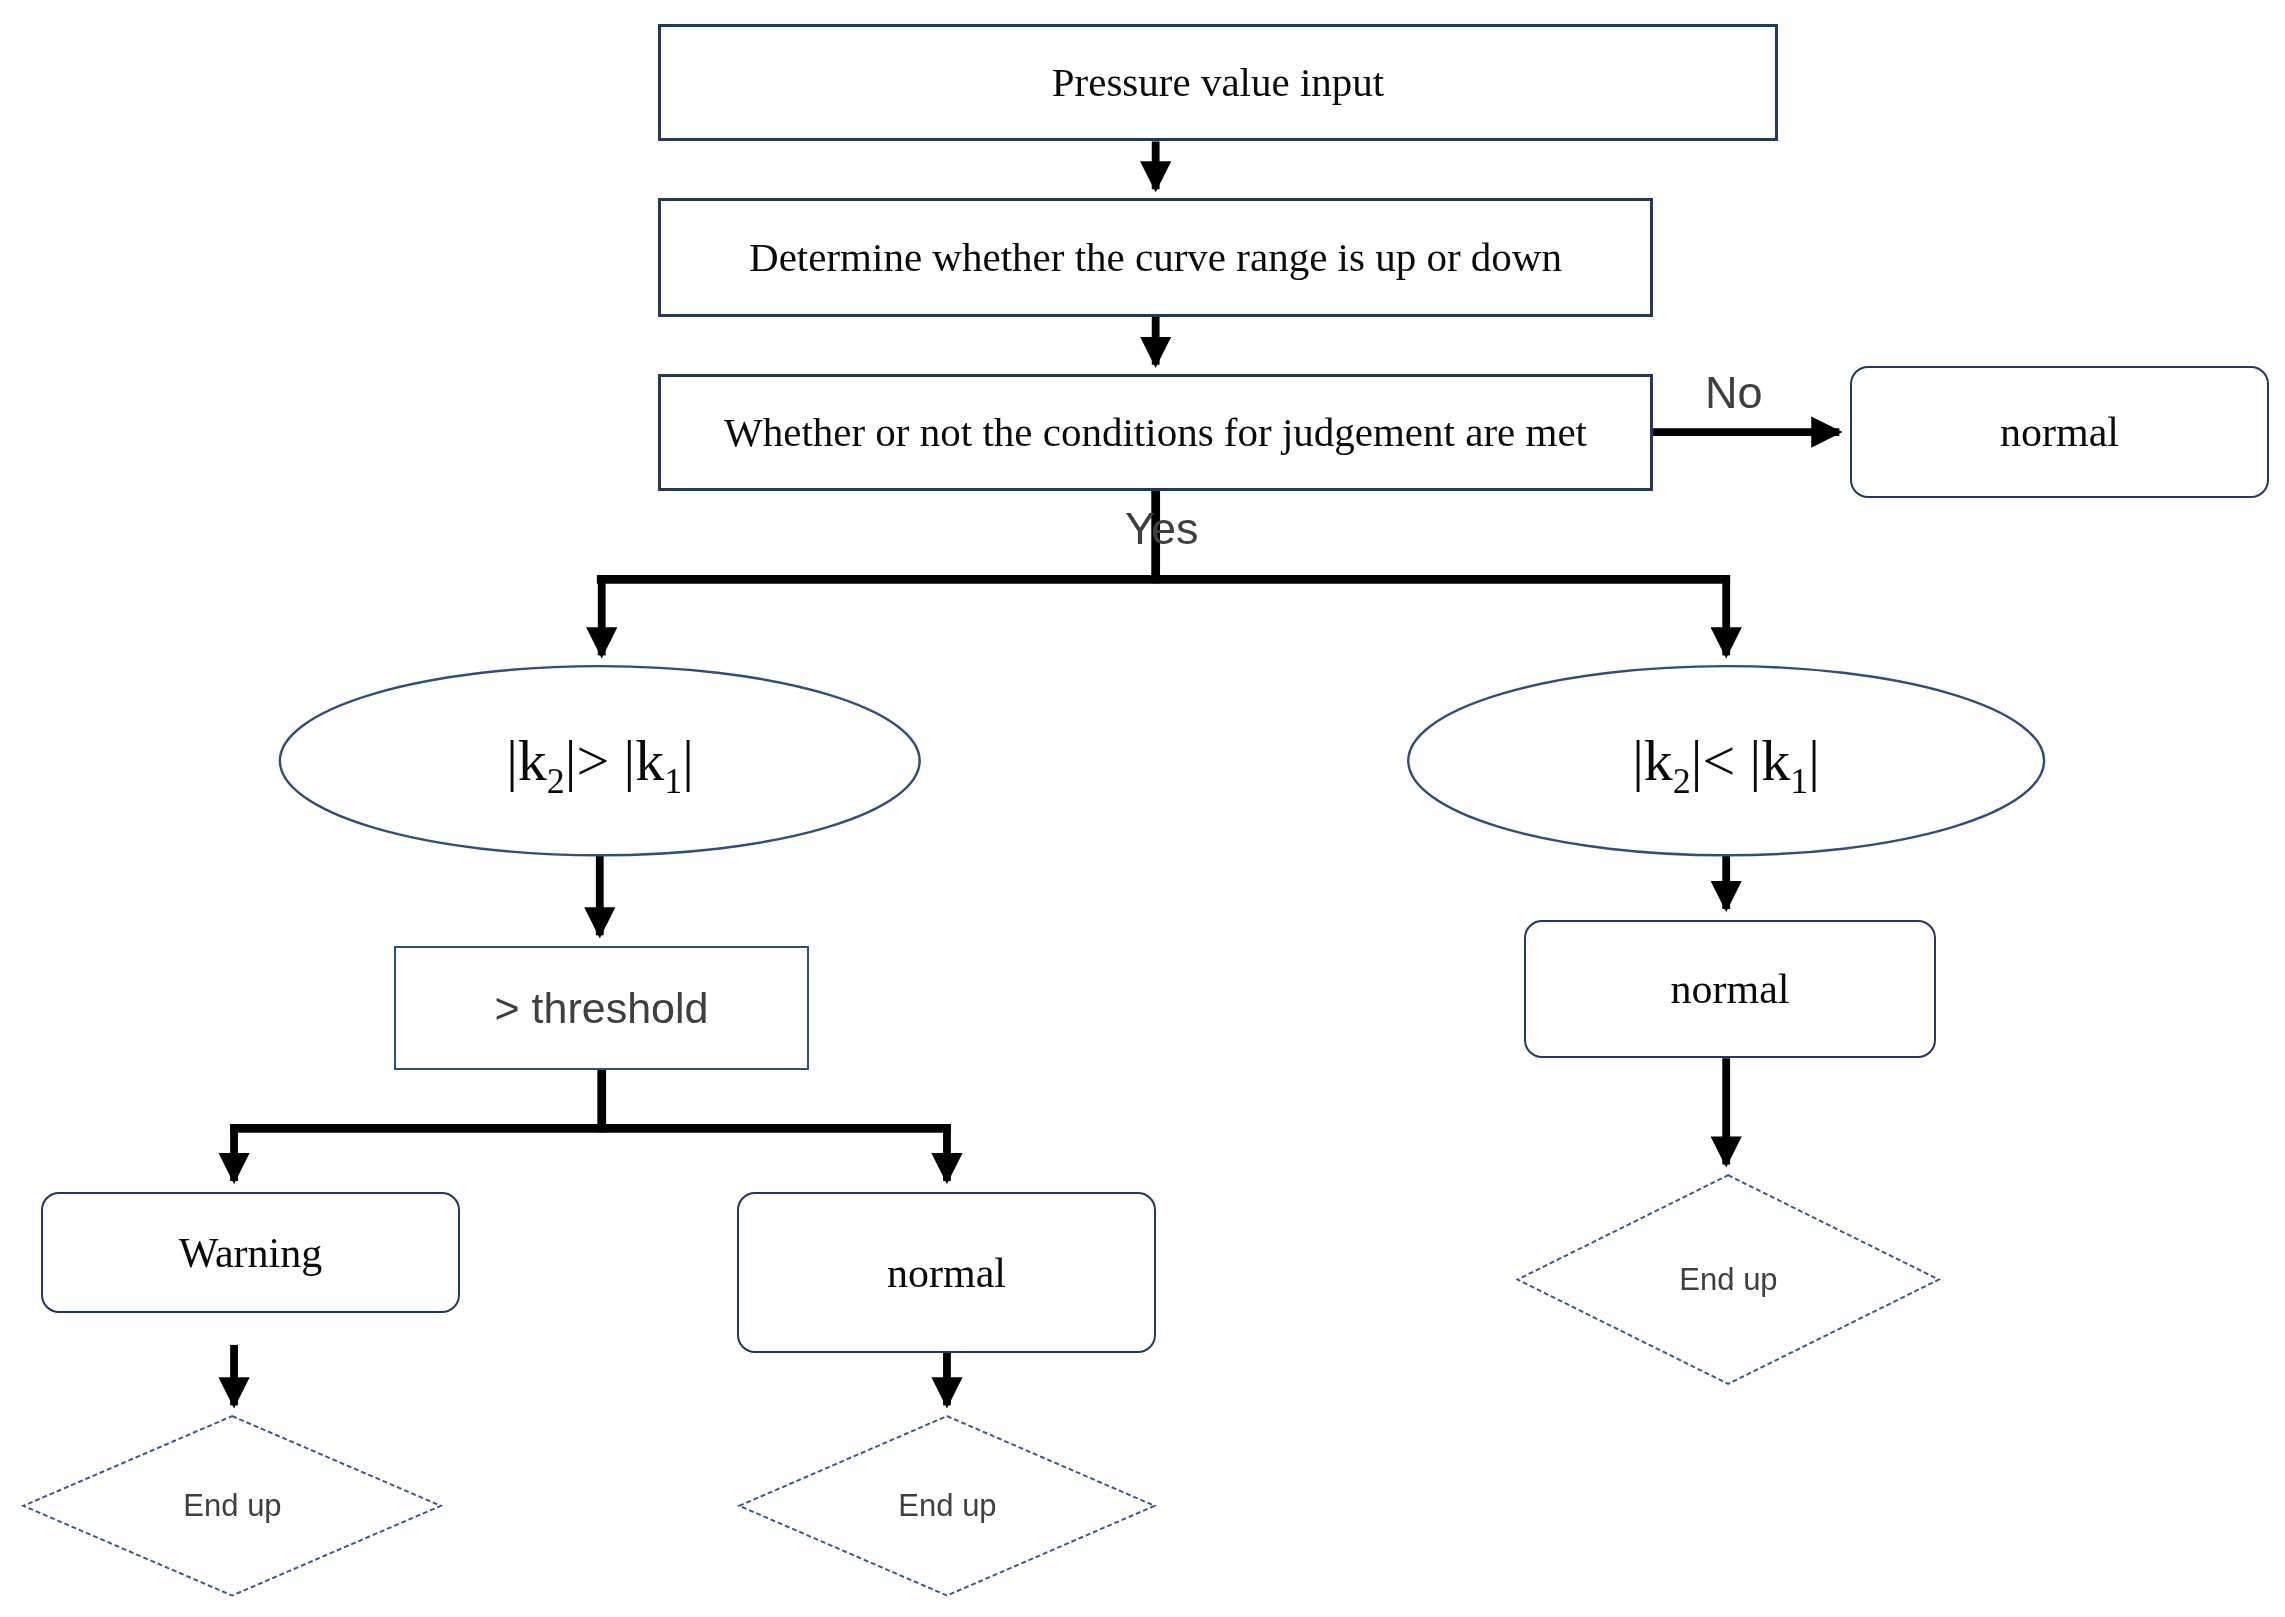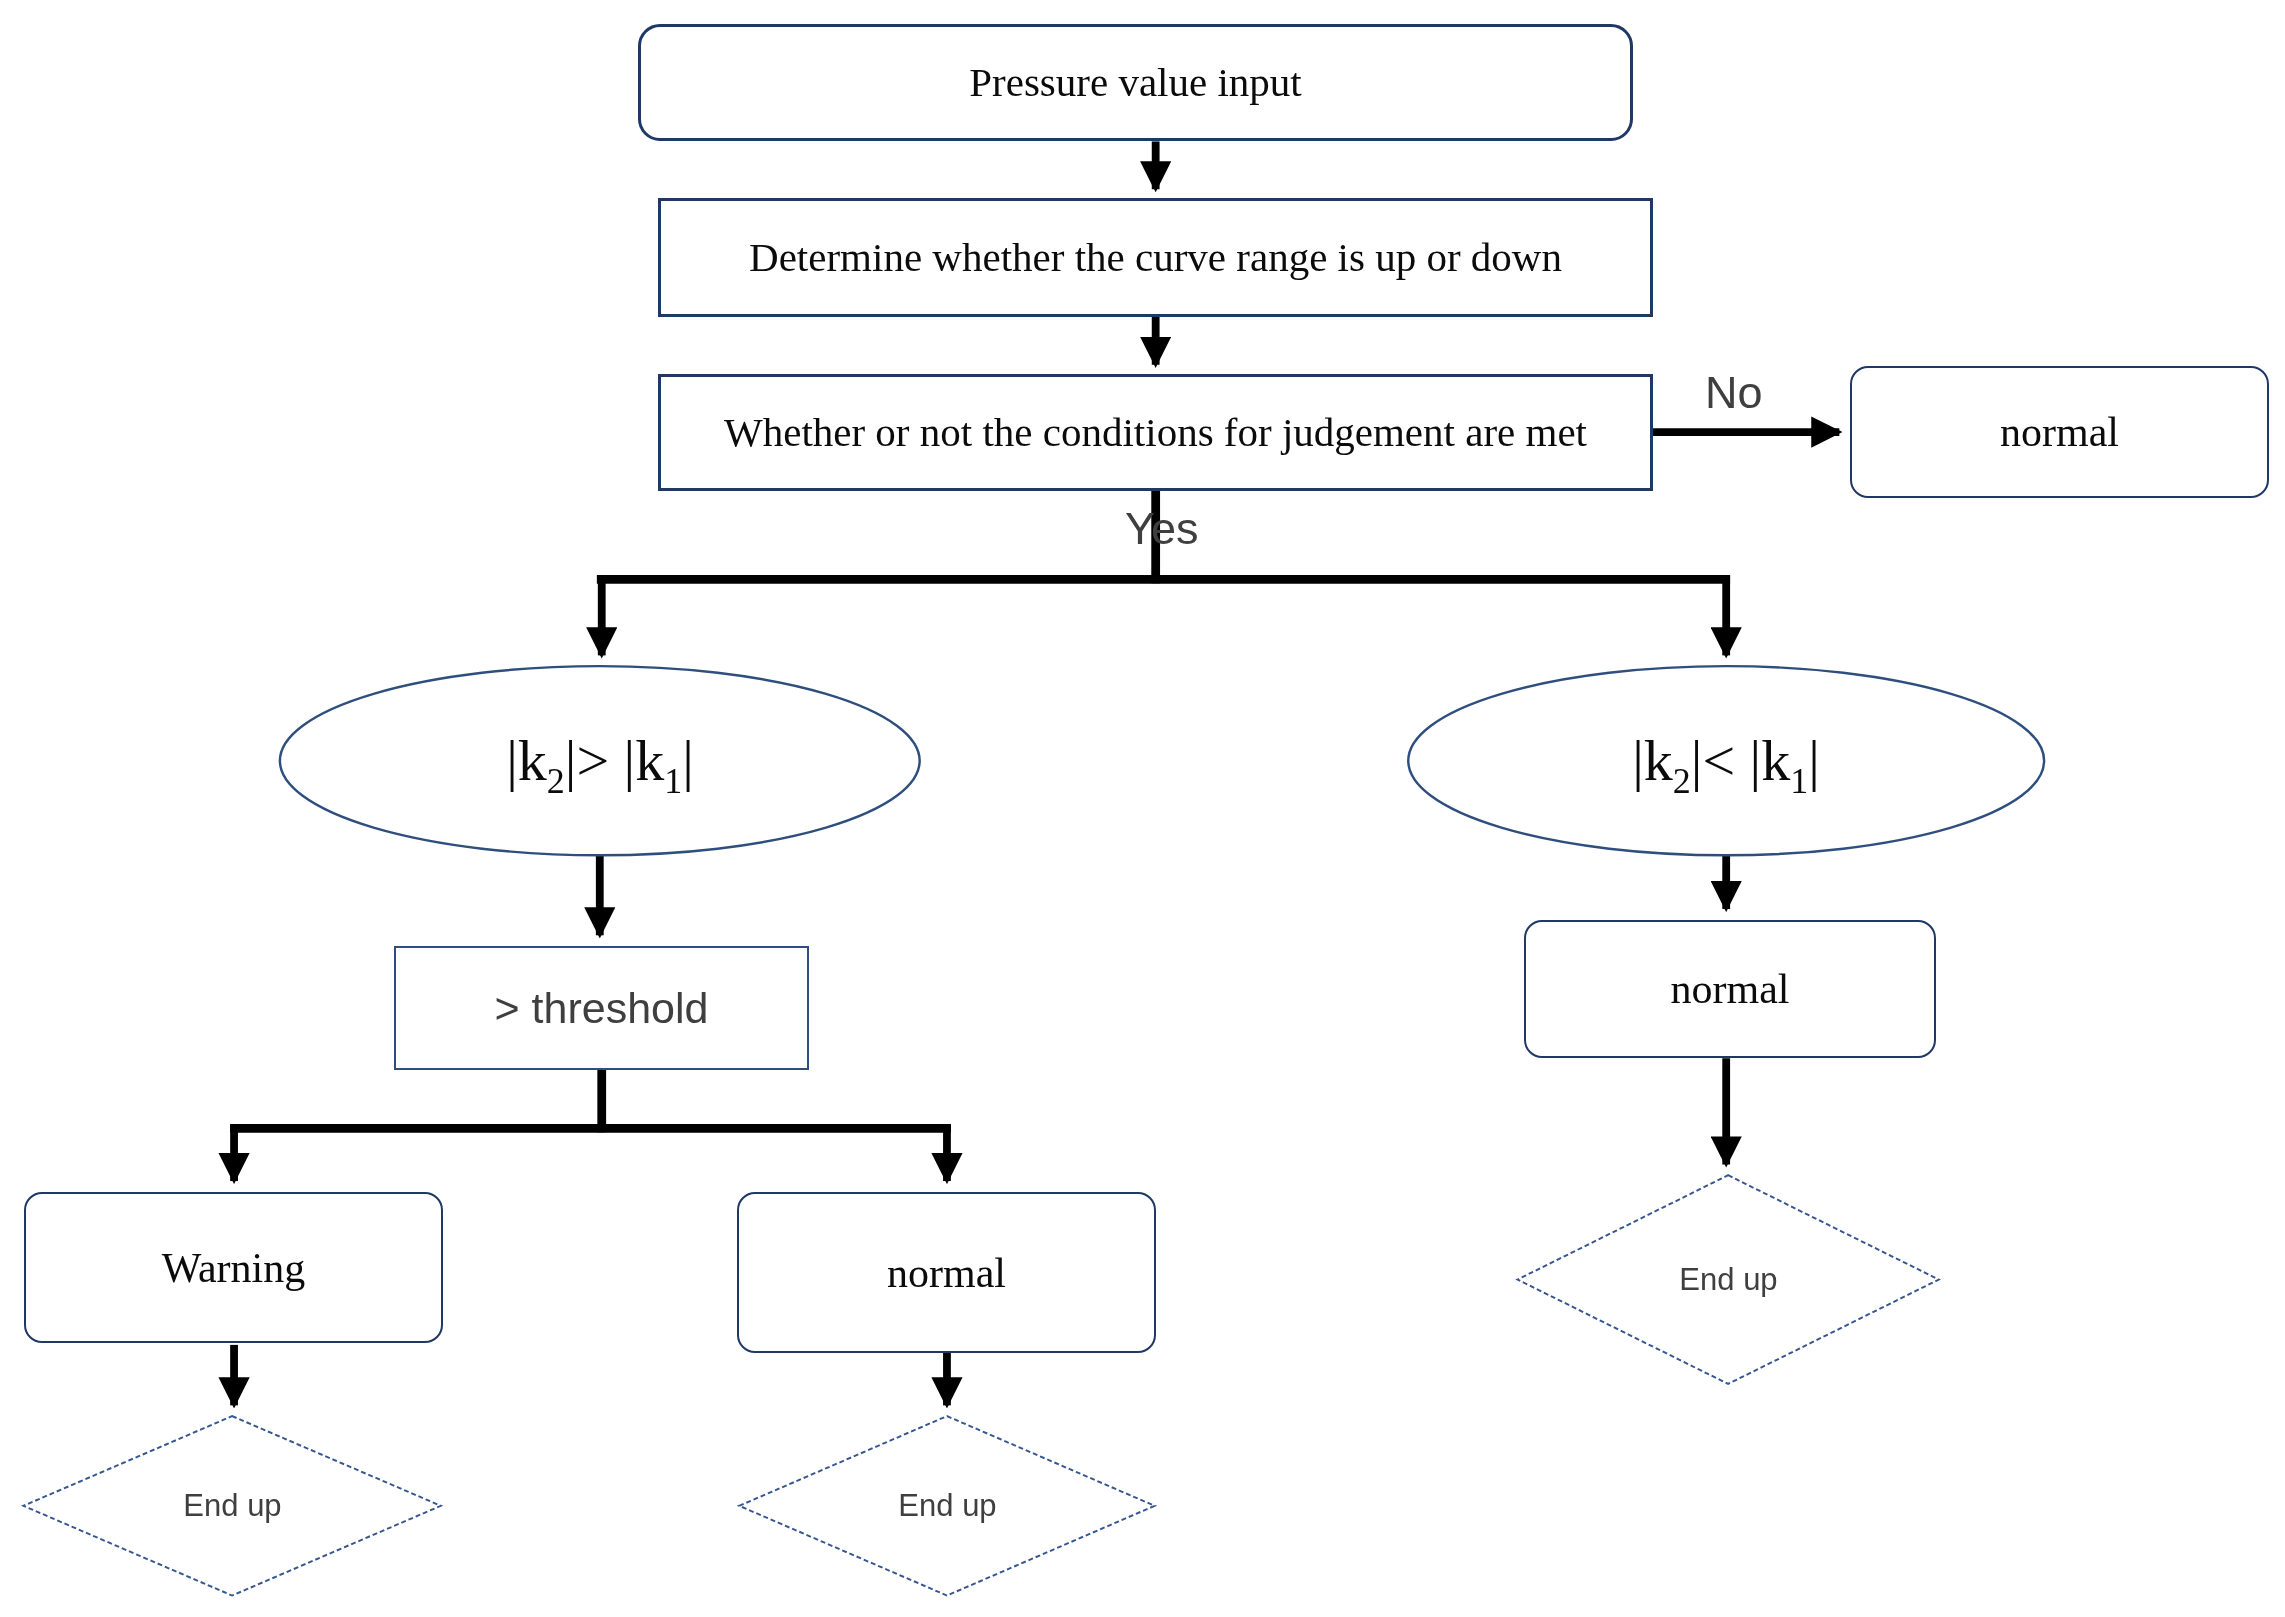--- a/index.html
+++ b/index.html
@@ -86,37 +86,37 @@
     <line x1="1770" y1="1085" x2="1770" y2="1194" stroke="#000" stroke-width="8" marker-end="url(#ah)"></line>
 
     <ellipse cx="615" cy="780" rx="328" ry="97" fill="#ffffff" stroke="#2e4e7e" stroke-width="2.5"></ellipse>
     <ellipse cx="1770" cy="780" rx="326" ry="97" fill="#ffffff" stroke="#2e4e7e" stroke-width="2.5"></ellipse>
 
     <path d="M238,1452 L452,1544 L238,1636 L24,1544 Z" fill="#ffffff" stroke="#35568f" stroke-width="2" stroke-dasharray="5 3"></path>
     <path d="M971,1452 L1184,1544 L971,1636 L758,1544 Z" fill="#ffffff" stroke="#35568f" stroke-width="2" stroke-dasharray="5 3"></path>
     <path d="M1772,1205 L1988,1312 L1772,1419 L1556,1312 Z" fill="#ffffff" stroke="#35568f" stroke-width="2" stroke-dasharray="5 3"></path>
   </svg>
 
-  <div class="node proc" style="left:638px;top:24.4px;width:995px;height:117px;border-radius:22px;">
+  <div class="node proc" style="left:658px;top:24.4px;width:1120px;height:117px;">
     <span>Pressure value input</span>
   </div>
 
   <div class="node proc" style="left:658px;top:198px;width:995px;height:119px;">
     <span>Determine whether the curve range is up or down</span>
   </div>
 
   <div class="node proc" style="left:658px;top:374px;width:995px;height:117px;">
     <span>Whether or not the conditions for judgement are met</span>
   </div>
 
   <div class="node rounded" style="left:1850px;top:366px;width:419px;height:132px;">
     <span>normal</span>
   </div>
 
-  <div class="node rounded" style="left:24px;top:1192px;width:419px;height:151px;">
+  <div class="node rounded" style="left:41px;top:1192px;width:419px;height:121px;">
     <span>Warning</span>
   </div>
 
   <div class="node rounded" style="left:737px;top:1192px;width:419px;height:161px;">
     <span>normal</span>
   </div>
 
   <div class="node rounded" style="left:1524px;top:920px;width:412px;height:138px;">
     <span>normal</span>
   </div>

